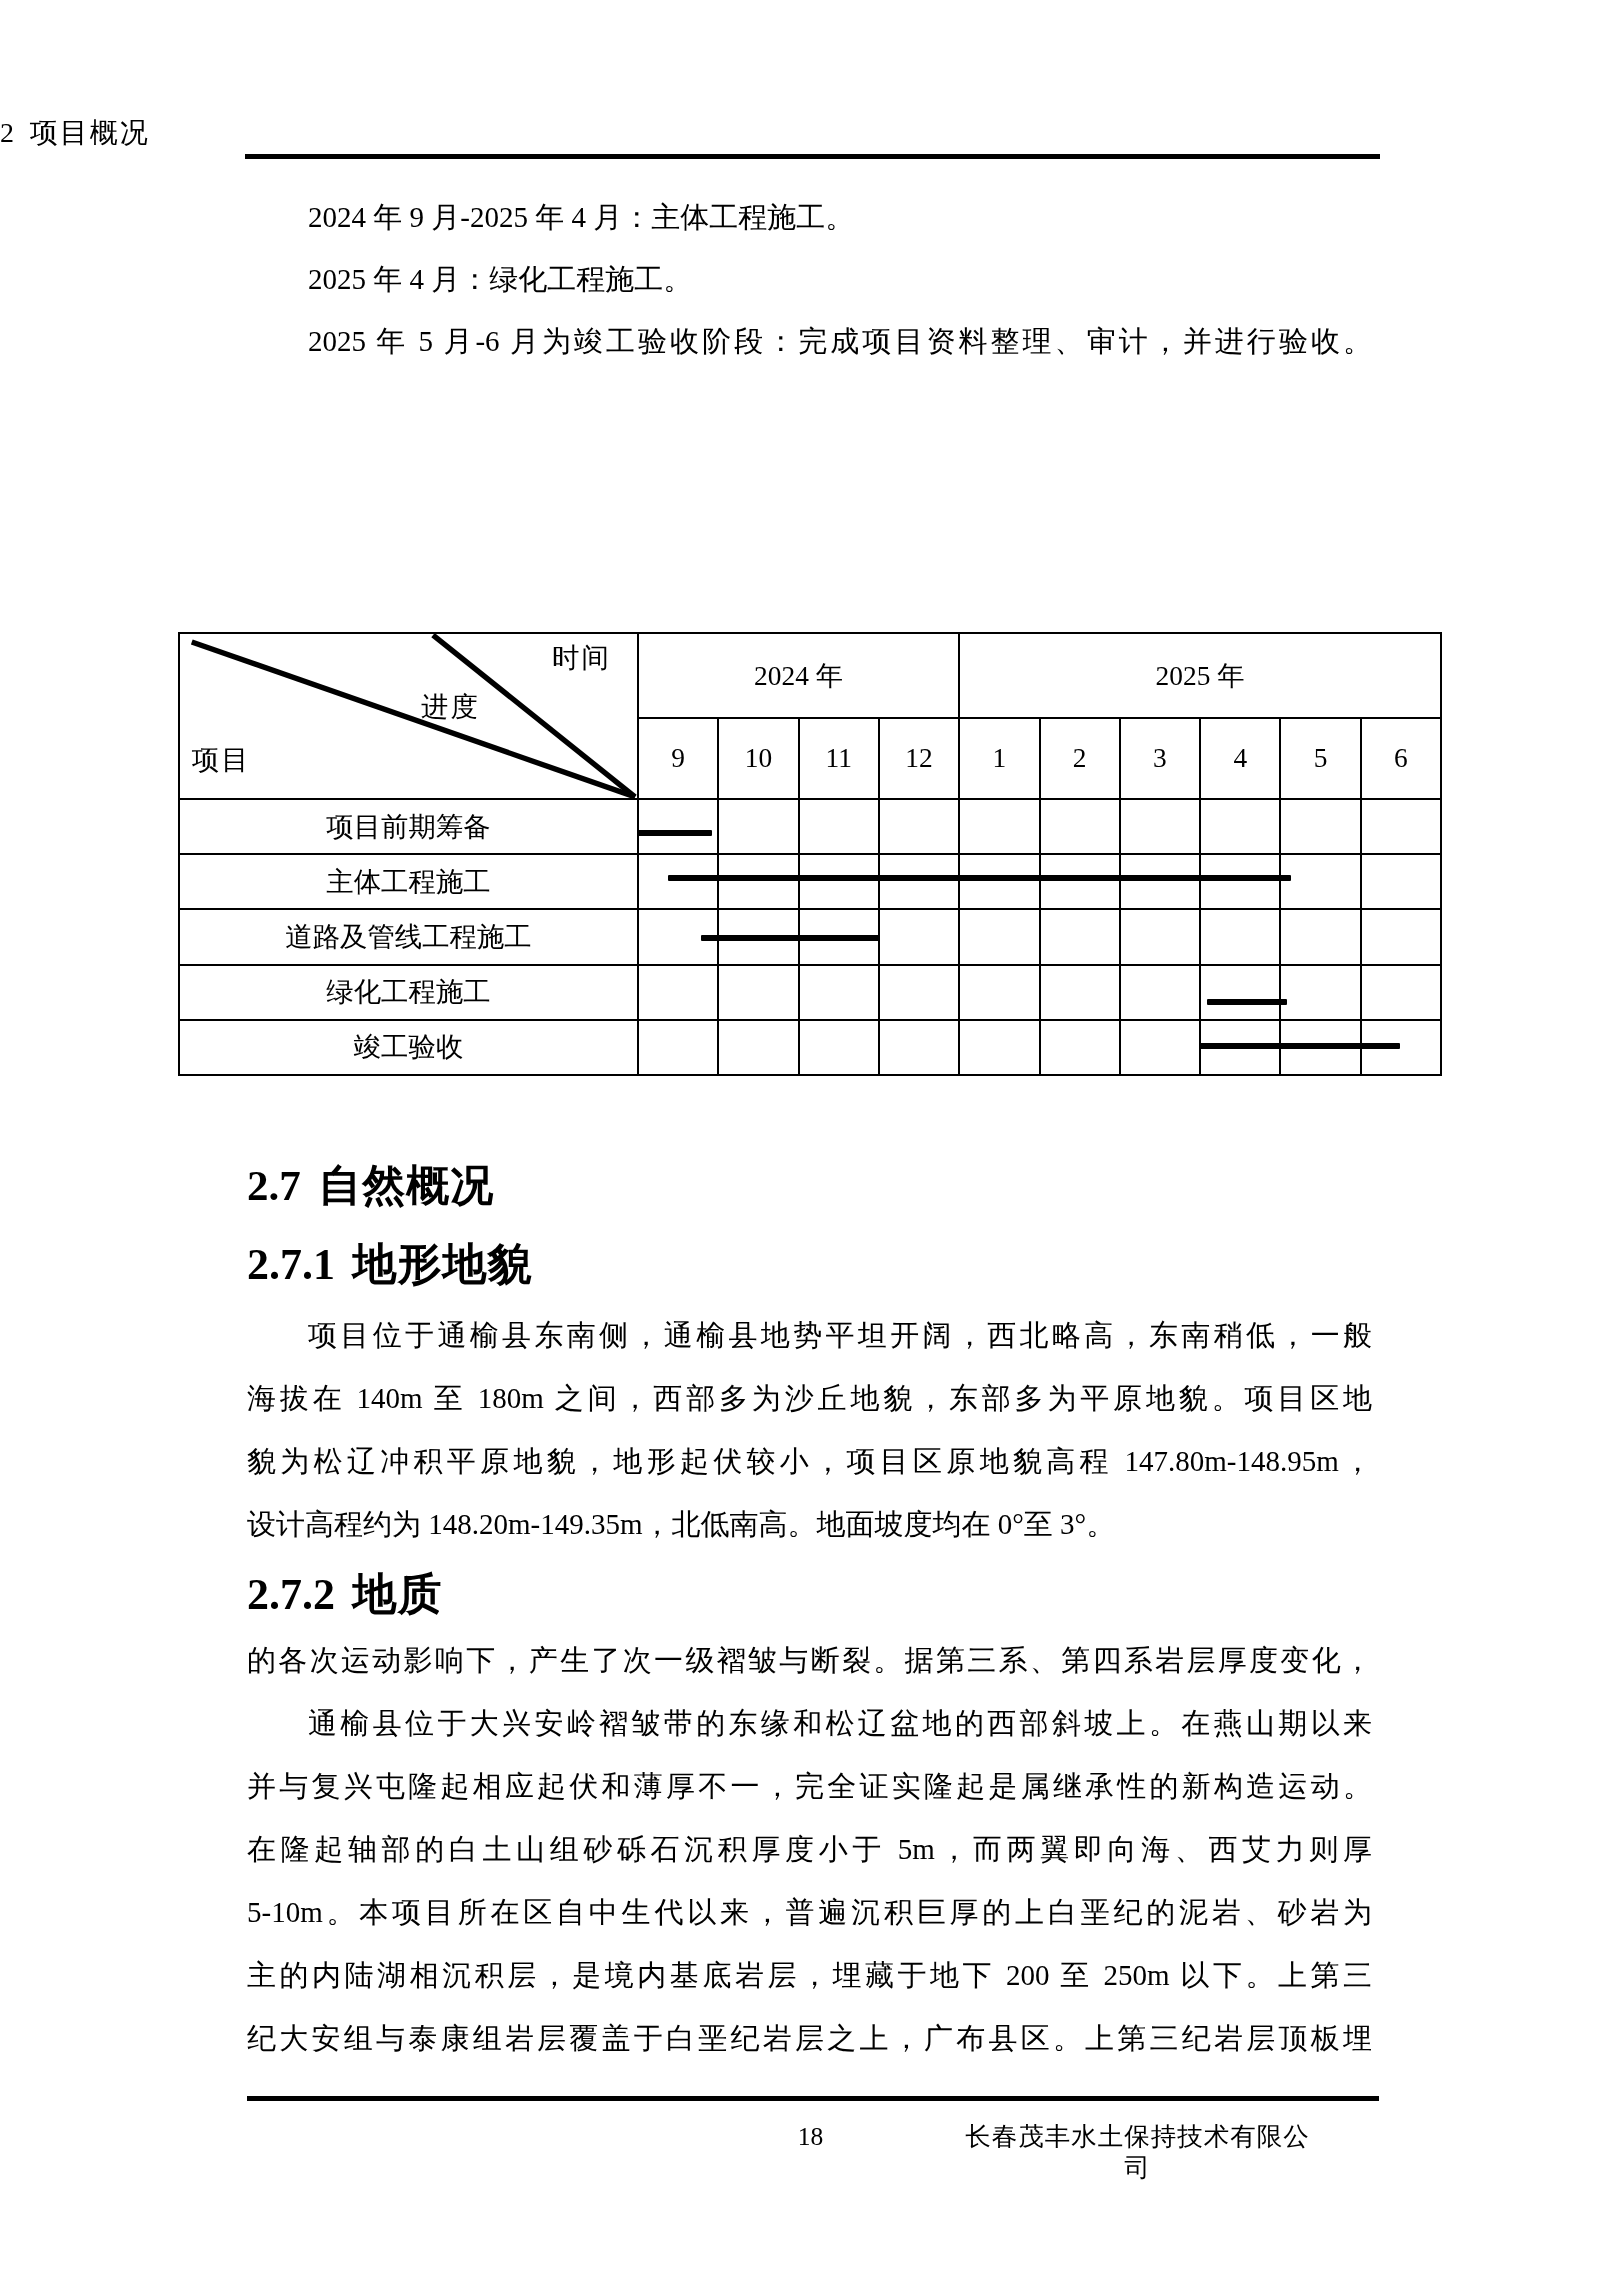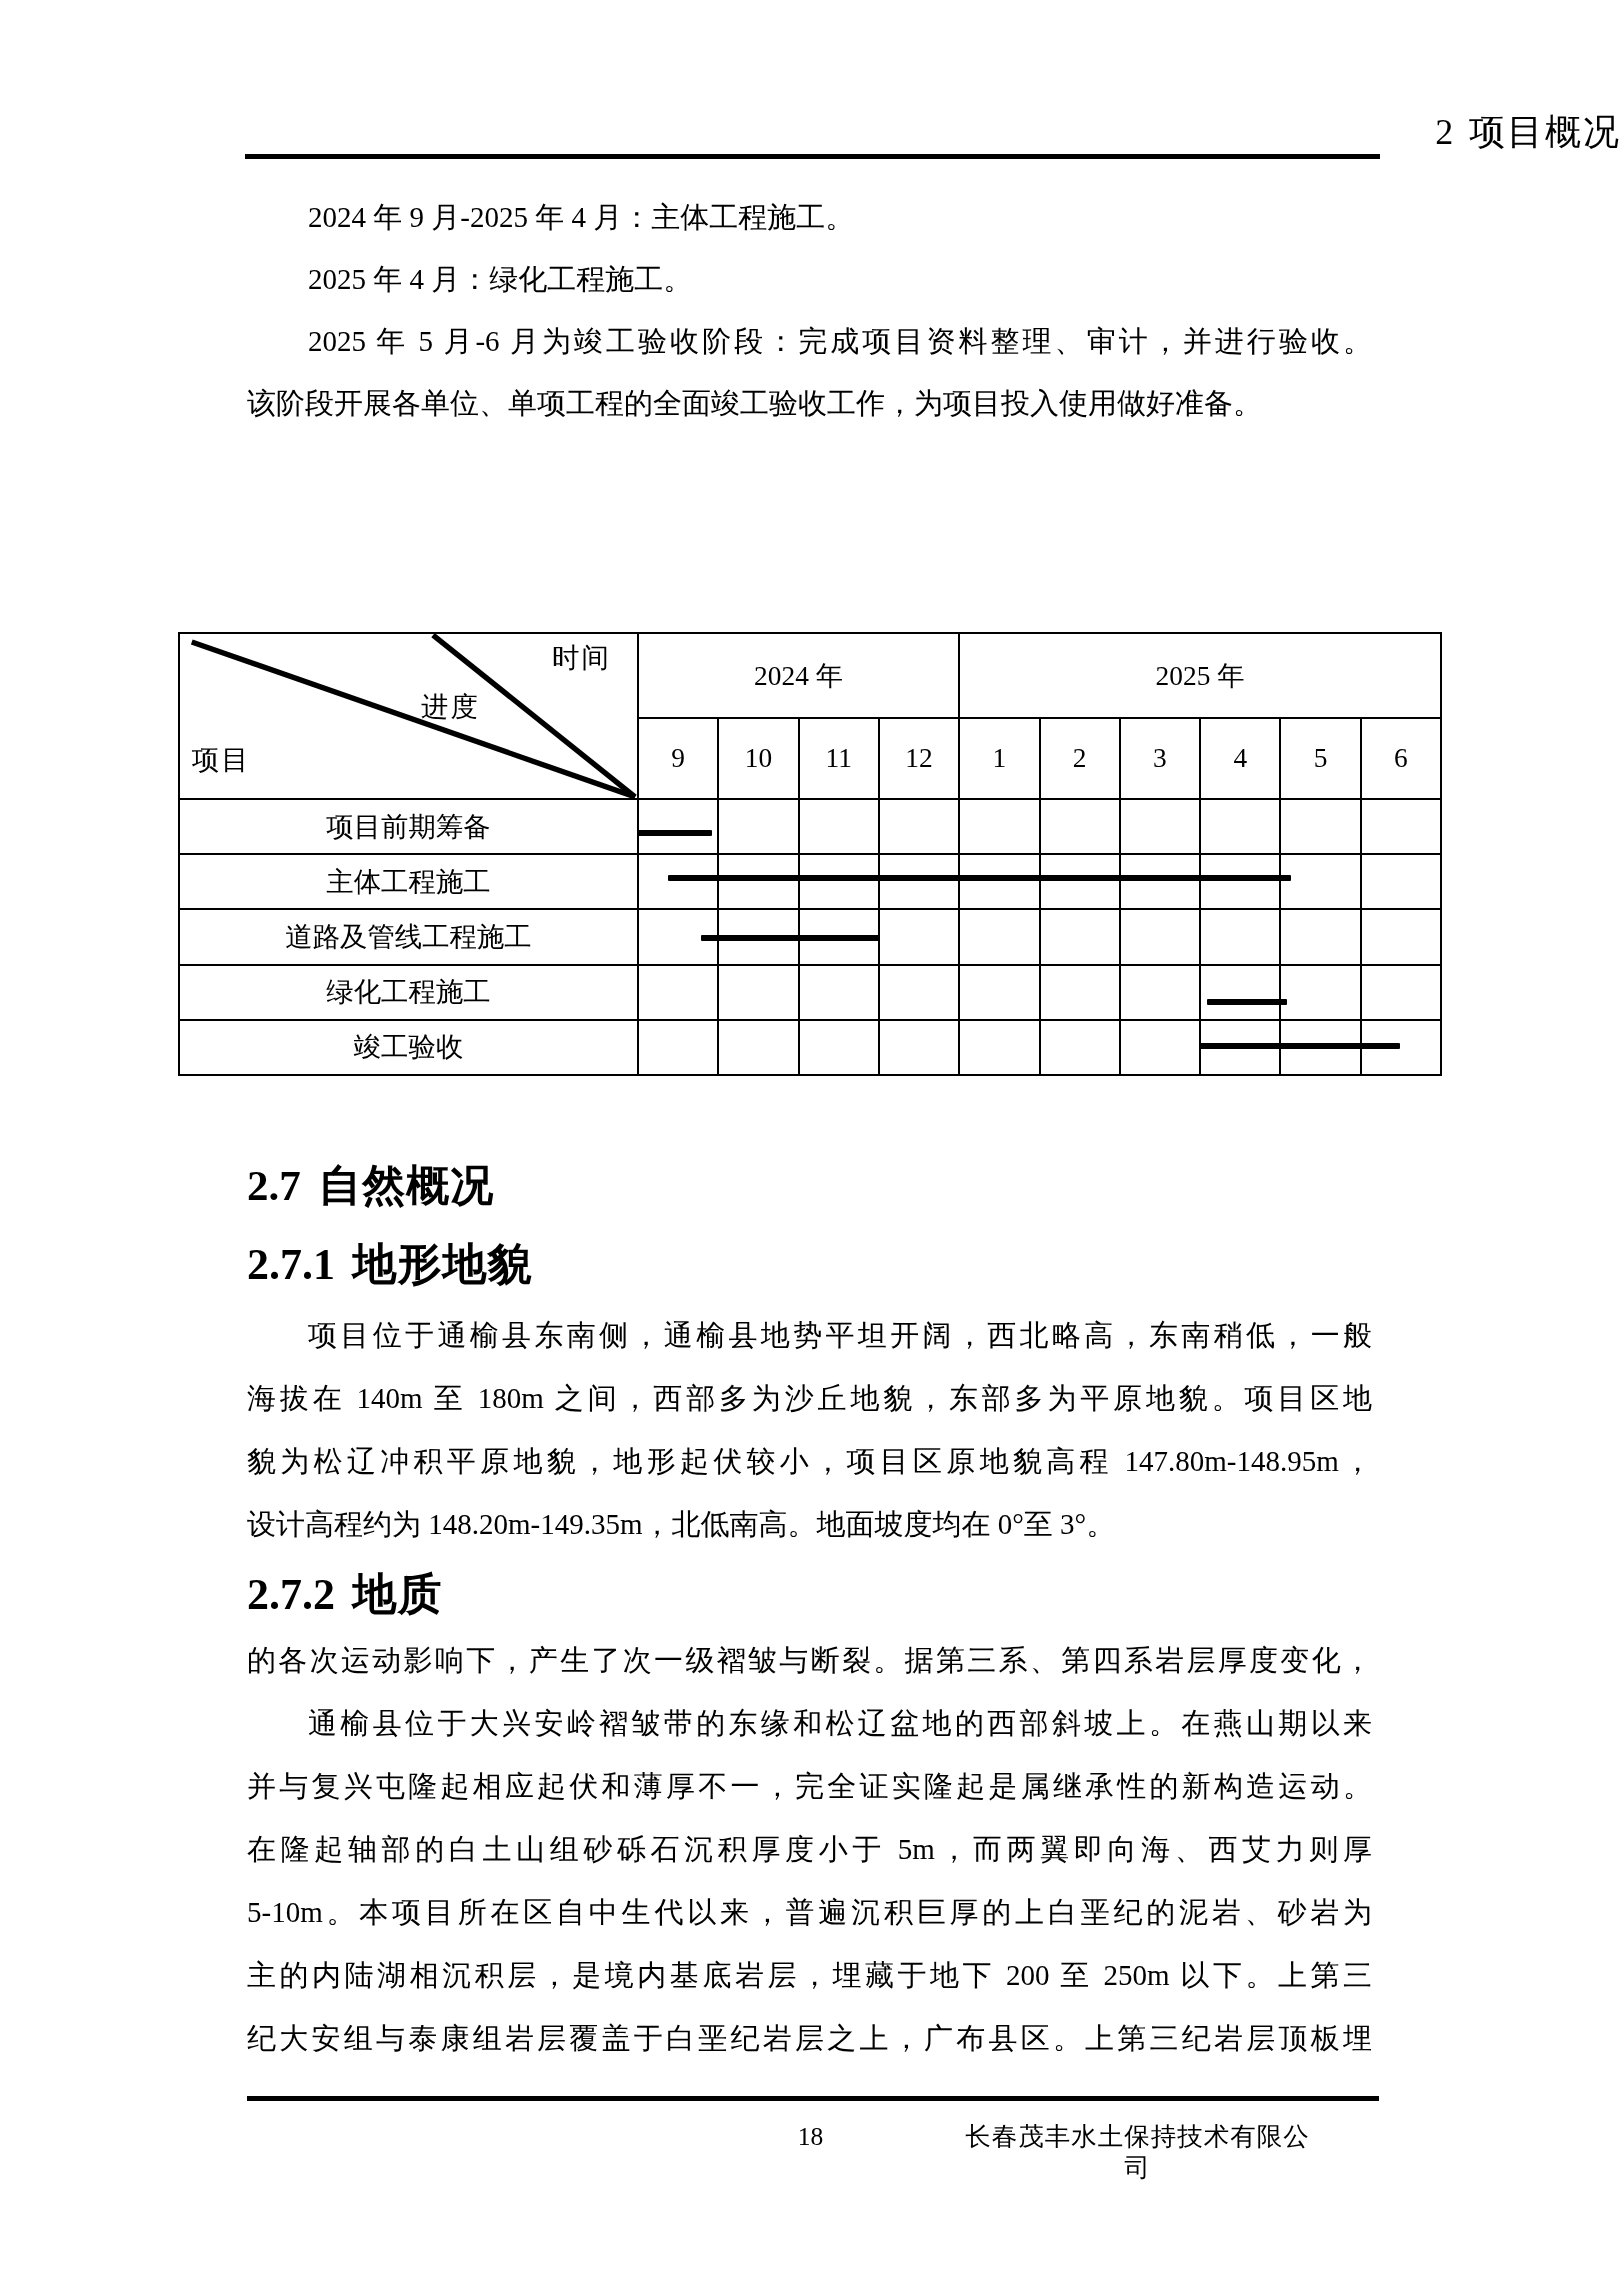--- a/index.html
+++ b/index.html
@@ -7,21 +7,21 @@
     position:relative;
     width:1621px;height:2293px;
     background:#ffffff;
     font-family:"Liberation Serif","DejaVu Serif",serif;
     color:#000;
     overflow:hidden;
   }
   
   .page-header{
     position:absolute;top:116px;left:0;width:100%;
-    text-align:right;font-size:36px;line-height:33px;
+    text-align:left;font-size:28px;line-height:33px;
     letter-spacing:2px;
   }
   .page-header .num{margin-right:13.7px;}
   .header-rule{
     position:absolute;left:245px;top:154px;width:1135px;height:4.9px;
     background:#000;
   }
   
   .body-block{
     position:absolute;left:247px;width:1125px;
@@ -100,21 +100,20 @@
   <div class="page-header">
     <span class="num">2</span><span>项目概况</span>
   </div>
   <div class="header-rule"></div>
 
   <div class="body-block schedule-paras">
     <p class="para">2024 年 9 月-2025 年 4 月：主体工程施工。</p>
     <p class="para">2025 年 4 月：绿化工程施工。</p>
     <div>
         <div class="tline indent just">2025 年 5 月-6 月为竣工验收阶段：完成项目资料整理、审计，并进行验收。</div>
-        <div class="tline">该阶段开展各单位、单项工程的全面竣工验收工作，为项目投入使用做好准备。</div>
       </div>
   </div>
 
 
   <div class="gantt-wrap">
     <div class="gantt-grid" id="gantt-grid">
       <div class="cell corner">
         <svg width="457" height="165" viewBox="0 0 466 168">
           <line x1="12" y1="8" x2="464" y2="166" stroke="#000" stroke-width="5.5"></line>
           <line x1="258" y1="1" x2="464" y2="166" stroke="#000" stroke-width="5.5"></line>

